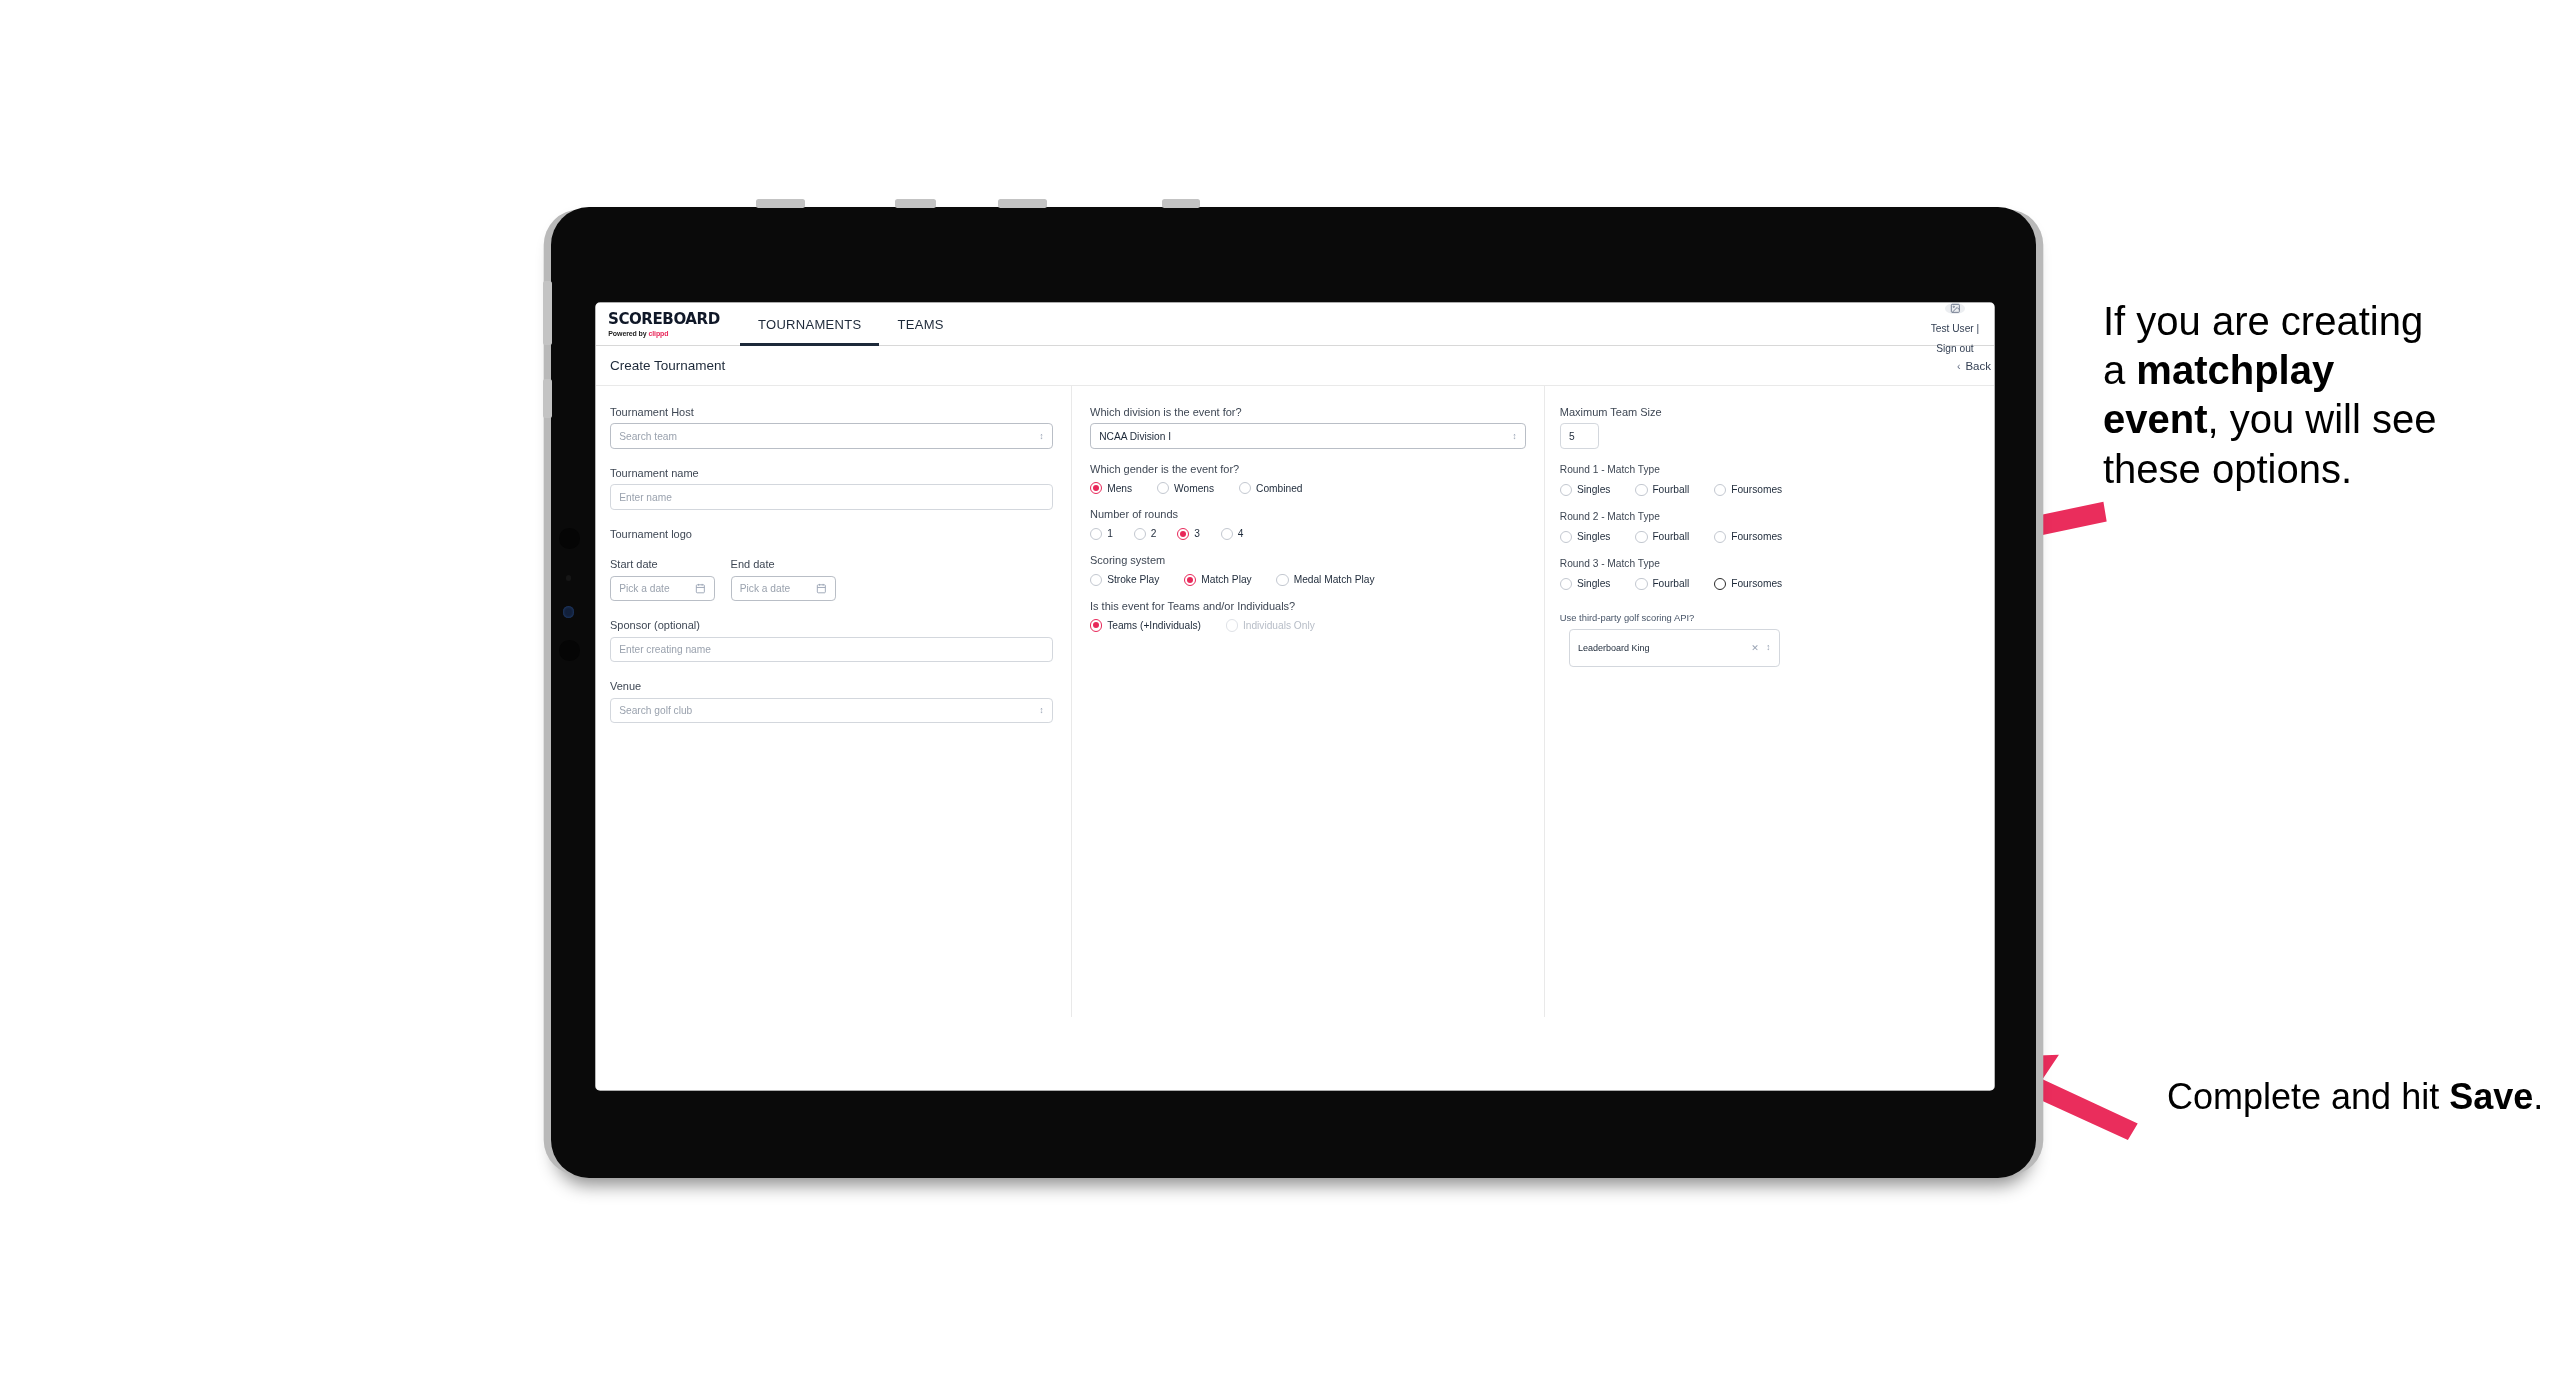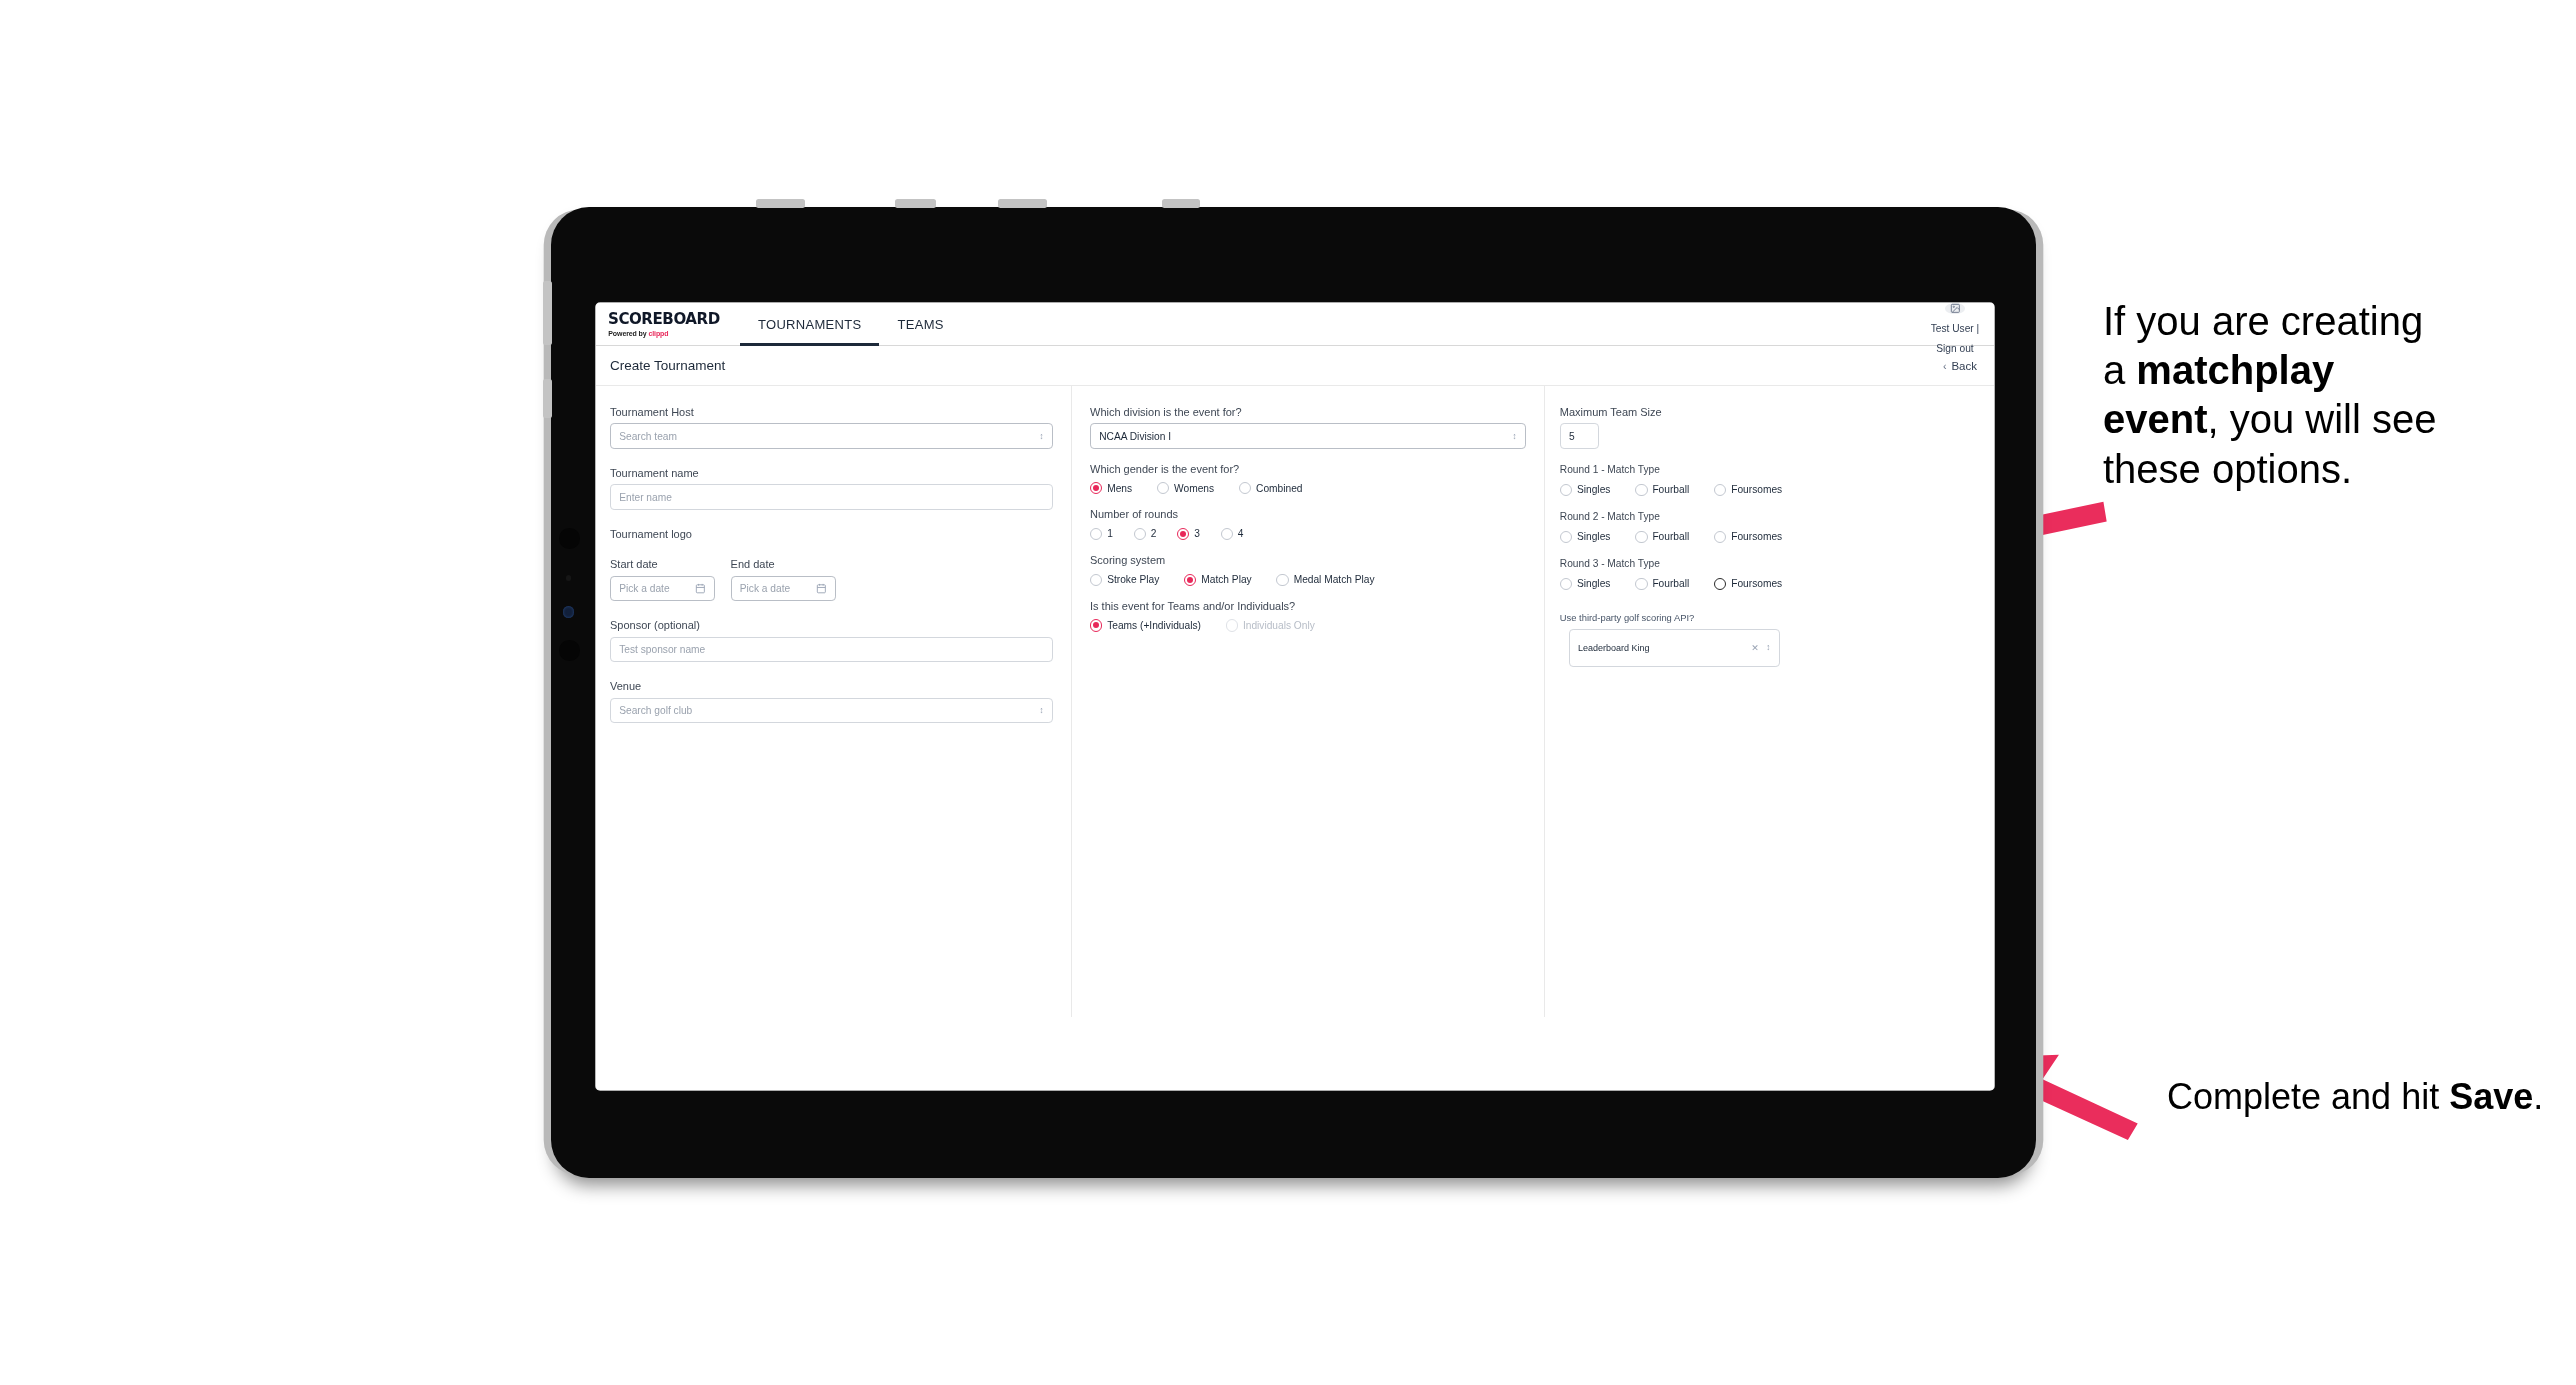--- a/index.html
+++ b/index.html
@@ -129,21 +129,21 @@
     border-radius: 50%;
     background: #eceef1;
     display: flex; align-items: center; justify-content: center;
   }
   #signout { cursor: pointer; }
 
   
   #title-row {
     height: 40px;
     display: flex; align-items: center;
-    padding: 0 17px 0 14px;
+    padding: 0 3px 0 14px;
     border-bottom: 0.8px solid #e9e9e9;
   }
   #page-title { font-size: 13.5px; color: #1d2939; }
   #back-link {
     margin-left: auto;
     display: flex; align-items: center; gap: 4.9px;
     font-size: 11.5px; color: #344054;
     cursor: pointer;
   }
   #back-chevron { font-size: 10.7px; color: #667085; }
@@ -423,21 +423,21 @@
                   <line x1="8" y1="2" x2="8" y2="6"></line>
                   <line x1="3" y1="10" x2="21" y2="10"></line>
                 </svg>
               </span>
             </div>
           </div>
         </div>
 
         <div class="field-label gap">Sponsor (optional)</div>
         <div class="input light">
-          <span>Test sponsor name</span>
+          <span>Enter creating name</span>
         </div>
 
         <div class="field-label gap">Venue</div>
         <div class="input light">
           <span>Search golf club</span>
           <span class="adorn">
             <span class="chev-updown">↕</span>
           </span>
         </div>
       </div>

